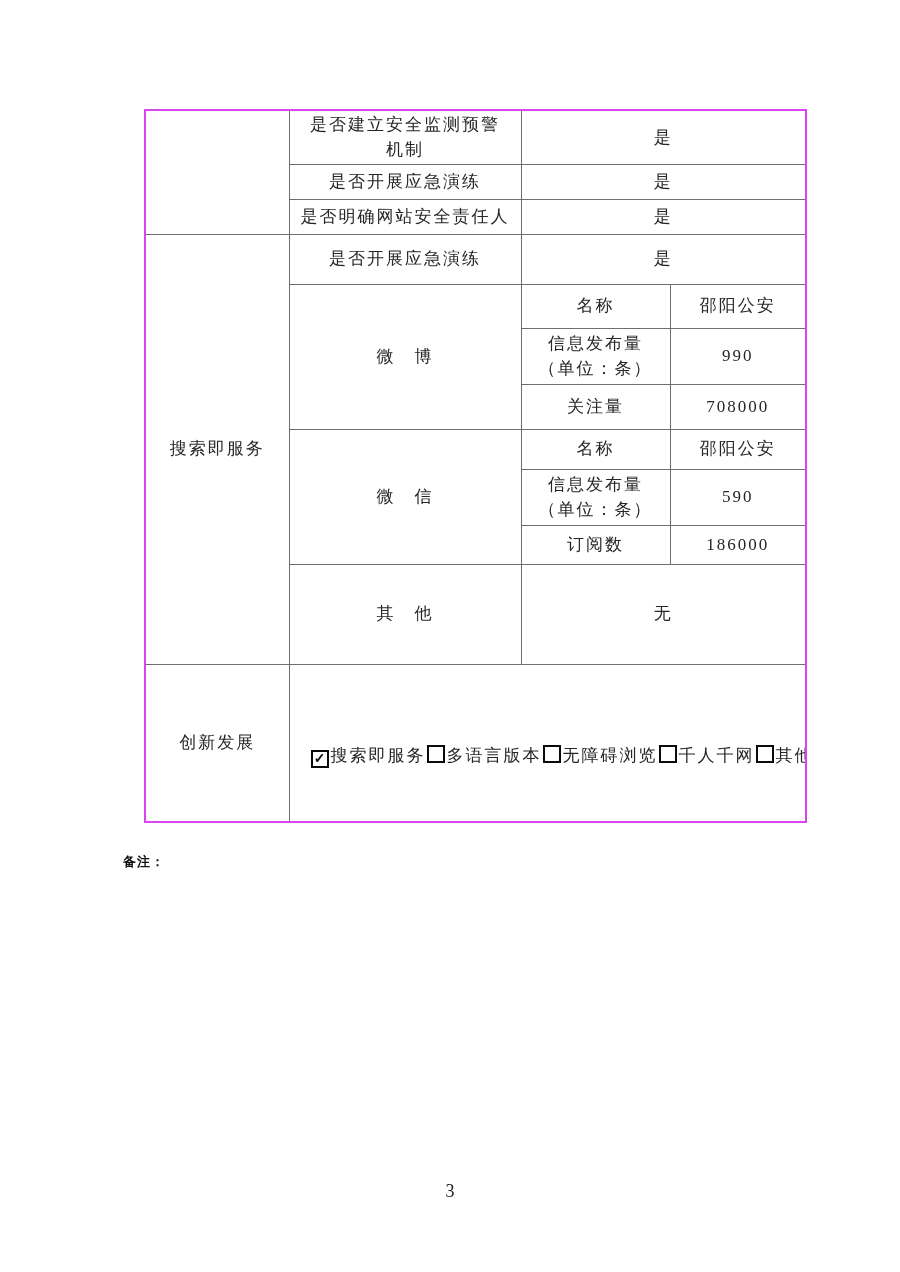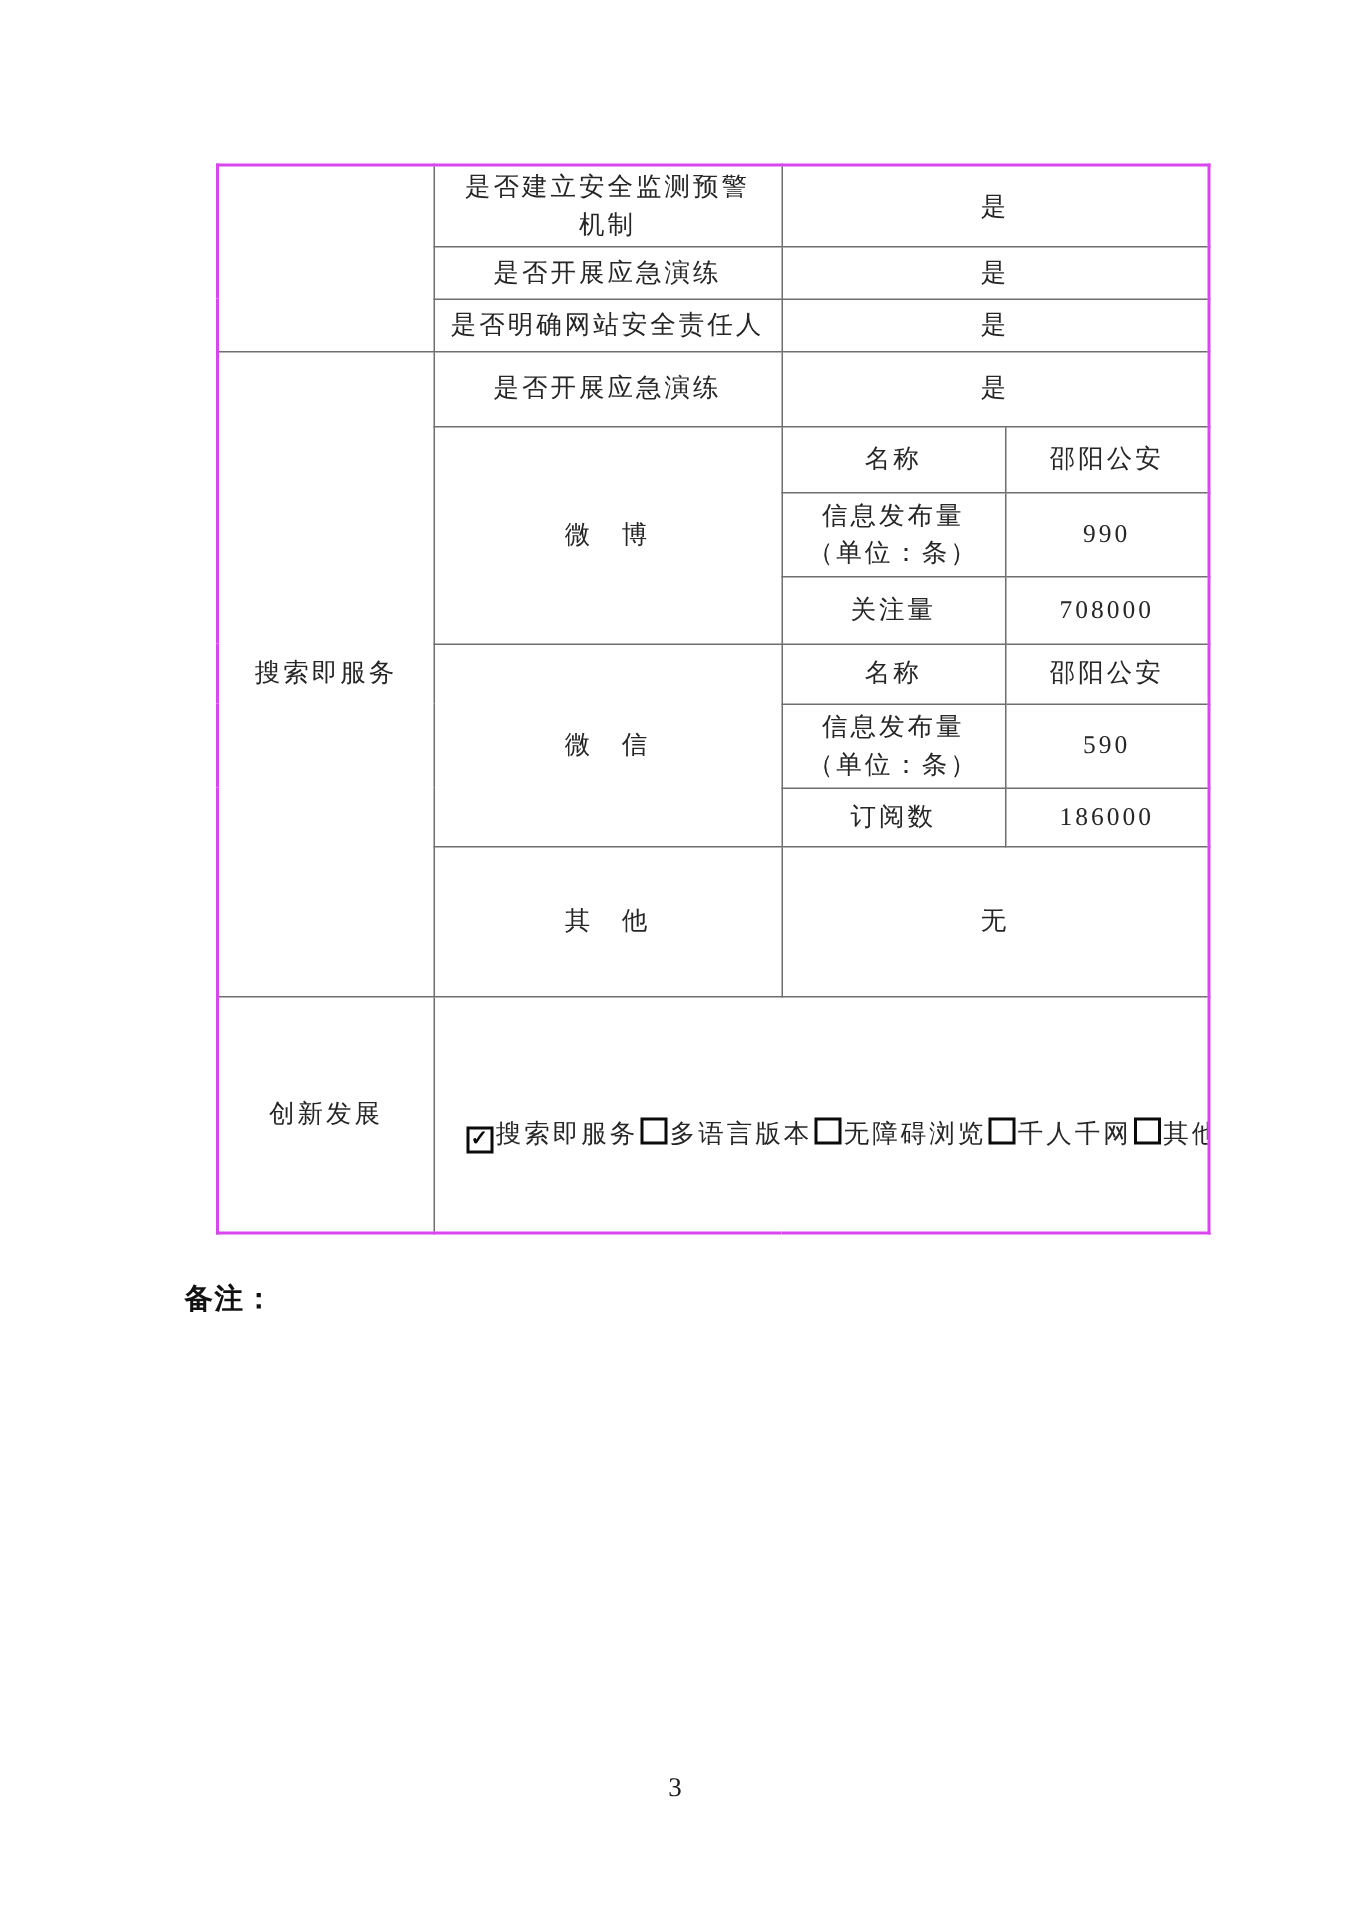--- a/index.html
+++ b/index.html
@@ -77,21 +77,21 @@
     font-weight: bold;
     letter-spacing: 0;
     text-align: center;
     color: #0a0a0a;
     vertical-align: baseline;
   }
   .notes {
     position: absolute;
     left: 123px;
     top: 853px;
-    font-size: 19px;
+    font-size: 13px;
     font-weight: bold;
     letter-spacing: 1px;
     color: #111111;
   }
   .page-footer {
     position: absolute;
     left: 0;
     top: 1181px;
     width: 100%;
     text-align: center;

